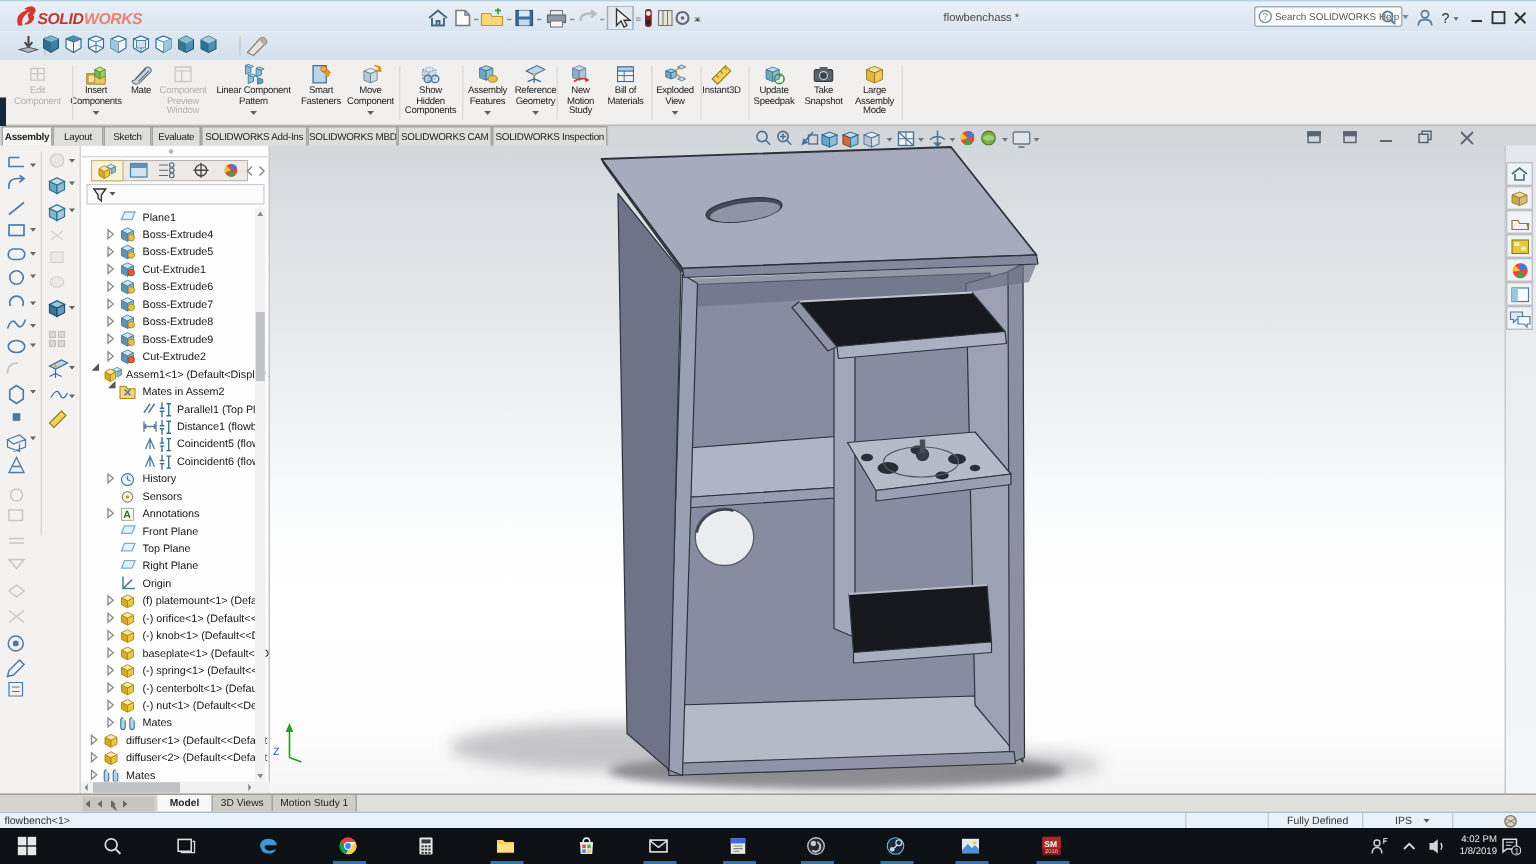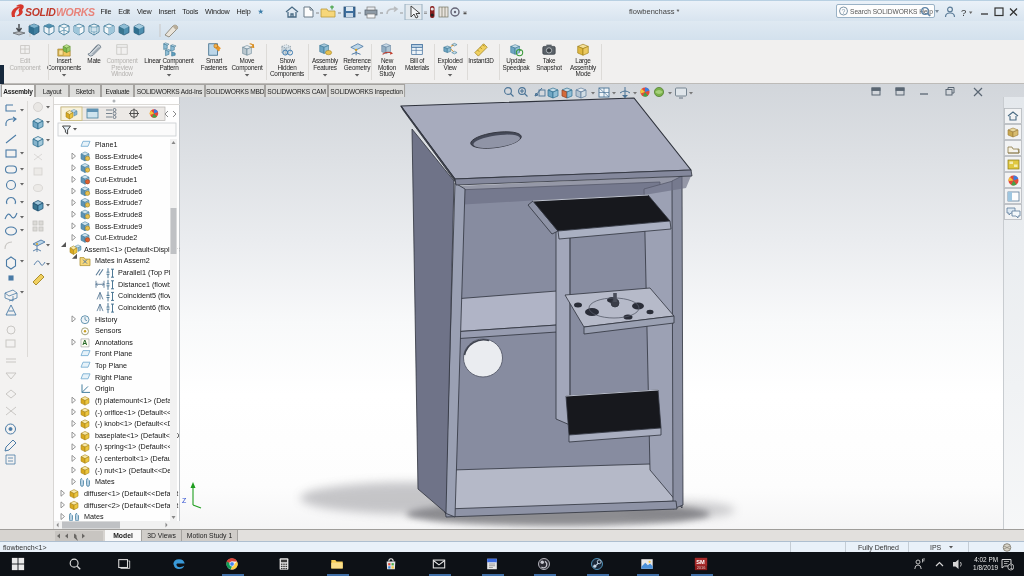--- a/index.html
+++ b/index.html
@@ -51,21 +51,20 @@
 <body>
 <div id="screen">
   <div id="titlebar" class="abs">
 
     <svg class="abs" style="left:8px;top:2px;" width="92" height="17" viewBox="0 0 92 17">
       <path d="M4 14 Q2 8 7 5 Q12 2 14 4 Q10 5 8 8 Q6 11 7 14 Z" fill="#d6372c"></path>
       <path d="M8 3 Q12 0 15 2 Q17 4 14 7 Q16 9 13 12 Q10 14 8 13 Q12 11 11 9 Q10 7 11 6 Q13 4 11 3.5 Q9 3.5 8 3 Z" fill="#d6372c"></path>
       <text x="17" y="13" font-size="10.5" font-weight="bold" font-style="italic" fill="#c0392b" font-family="Liberation Sans" letter-spacing="-0.3">SOLID</text>
       <text x="48" y="13" font-size="10.5" font-weight="bold" font-style="italic" fill="#e8837a" font-family="Liberation Sans" letter-spacing="-0.3">WORKS</text>
     </svg>
-    <div id="menus" class="abs"><span>File</span><span>Edit</span><span>View</span><span>Insert</span><span>Tools</span><span>Window</span><span>Help</span><span style="color:#3a7ca8">★</span></div>
 
     <svg class="abs" style="left:283px;top:3px;" width="190" height="16" viewBox="0 0 190 16">
 
       <path d="M3 8 L9 3 L15 8 M5 8 L5 13 L13 13 L13 8 M8 13 L8 10 L10 10 L10 13" stroke="#4a6b84" stroke-width="1.3" fill="none"></path>
 
       <path d="M21 3 L27 3 L30 6 L30 13 L21 13 Z M27 3 L27 6 L30 6" stroke="#6b7b88" stroke-width="1" fill="#fdfdfd"></path>
       <path d="M33 9 l3 0" stroke="#888" stroke-width="1"></path>
 
       <path d="M38 5 L44 5 L45 7 L52 7 L52 13 L38 13 Z" fill="#f7d77a" stroke="#ba9a3a" stroke-width="0.8"></path>
       <path d="M47 3 l4 0 m-2 -1.5 l0 4" stroke="#3d9e3d" stroke-width="1.2"></path>

